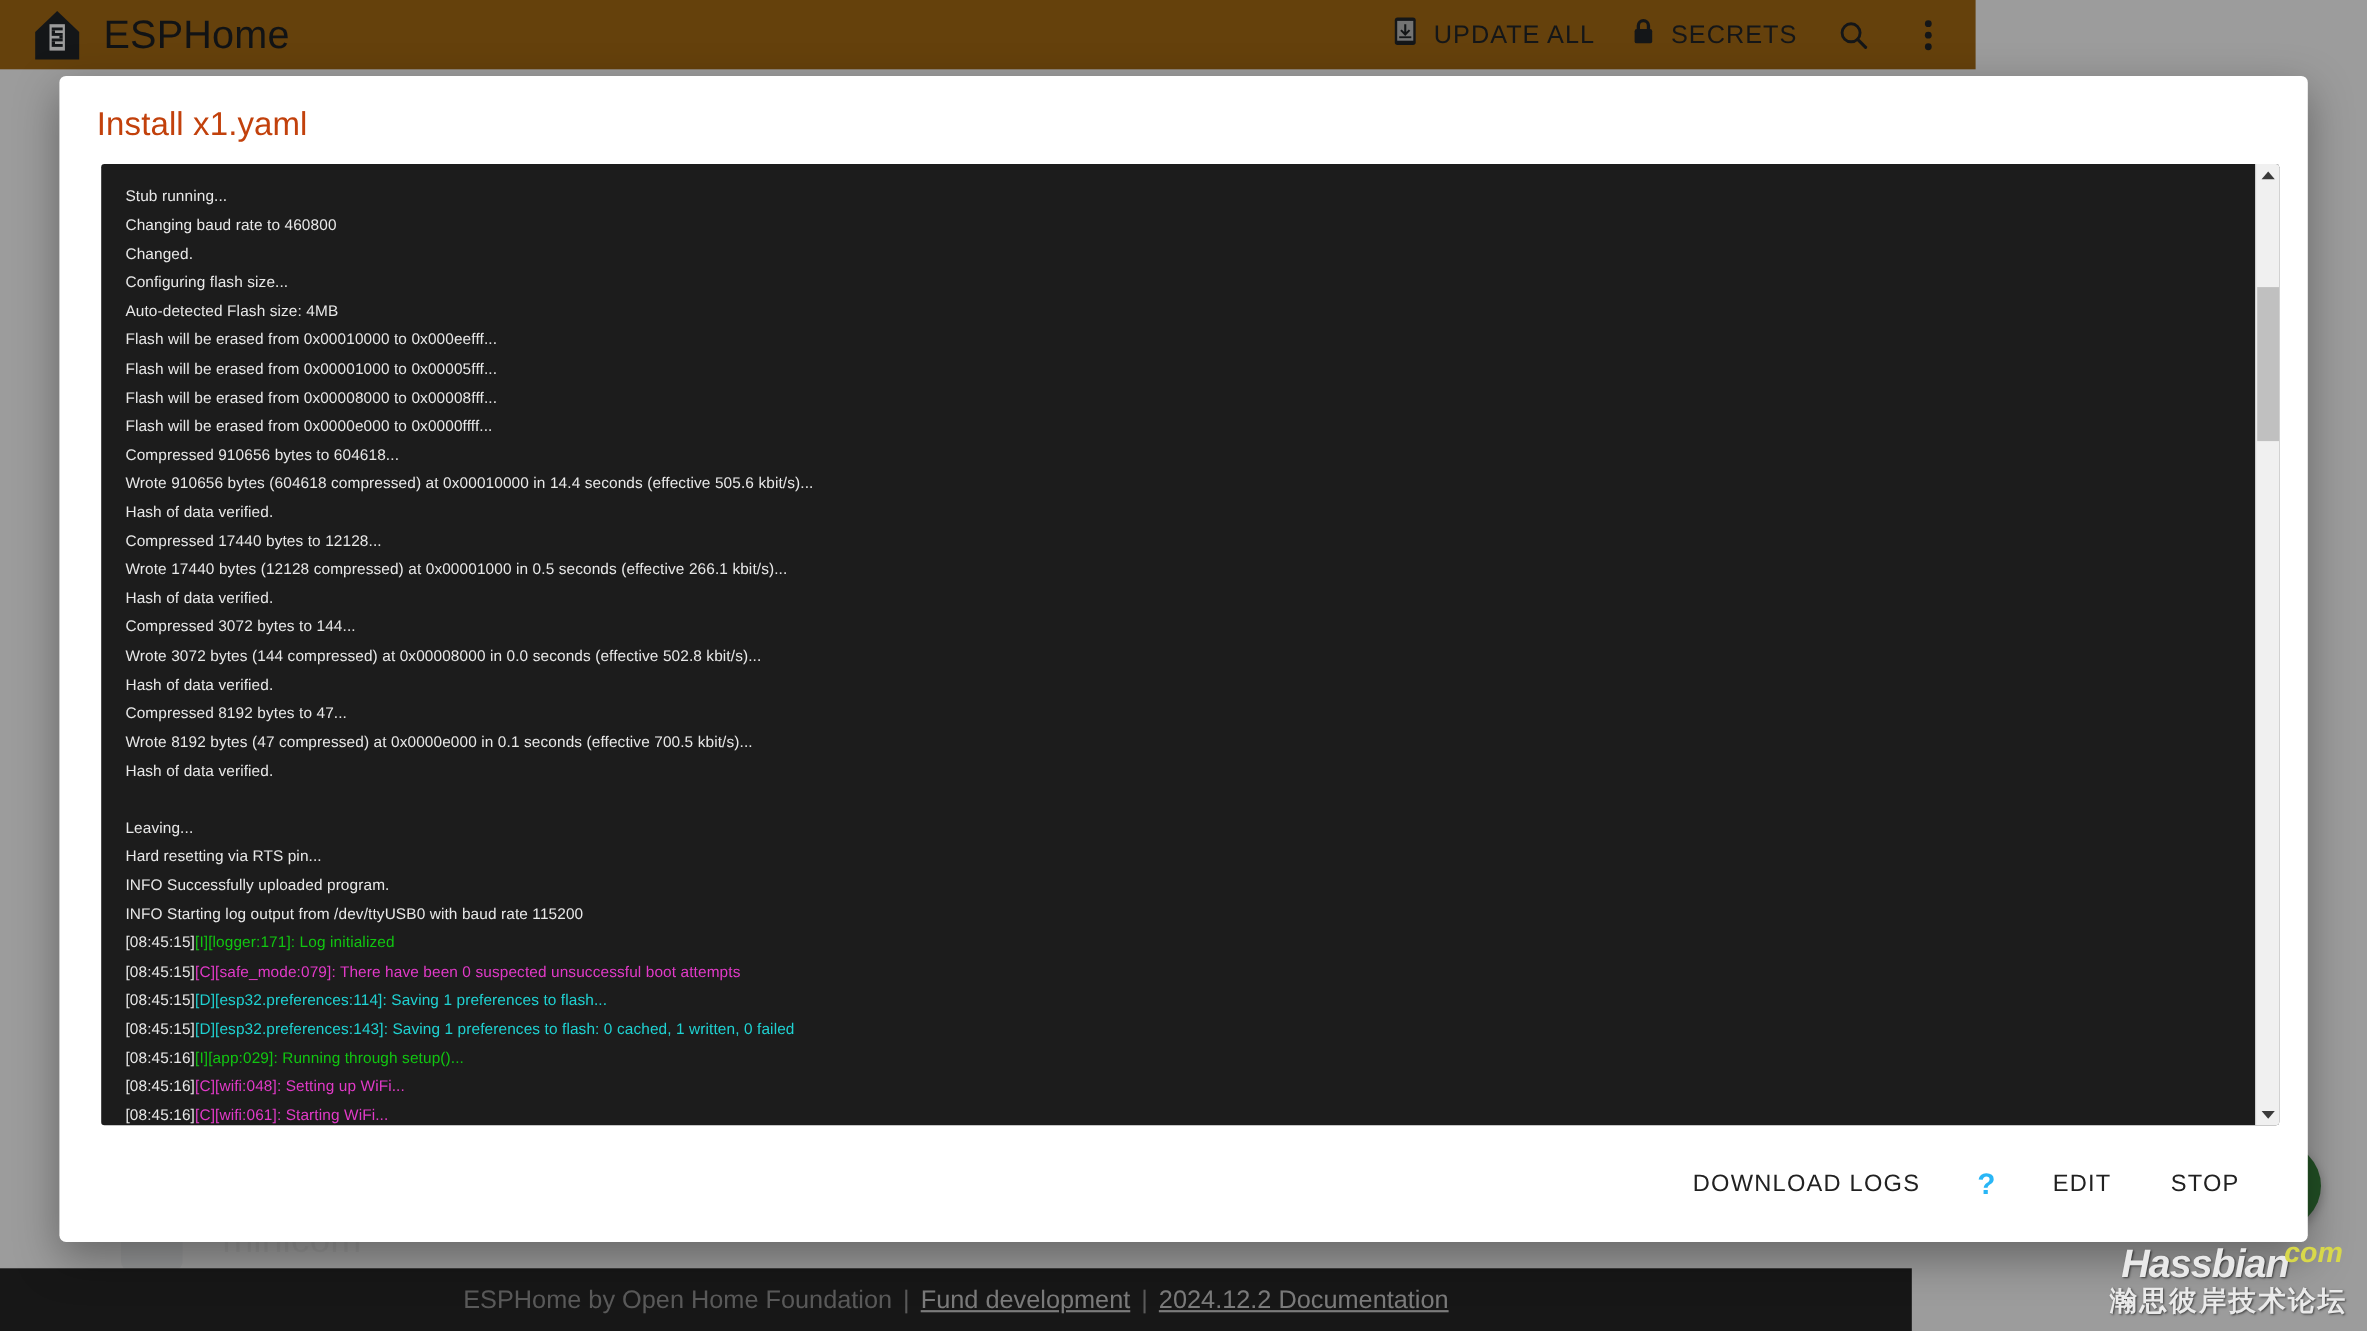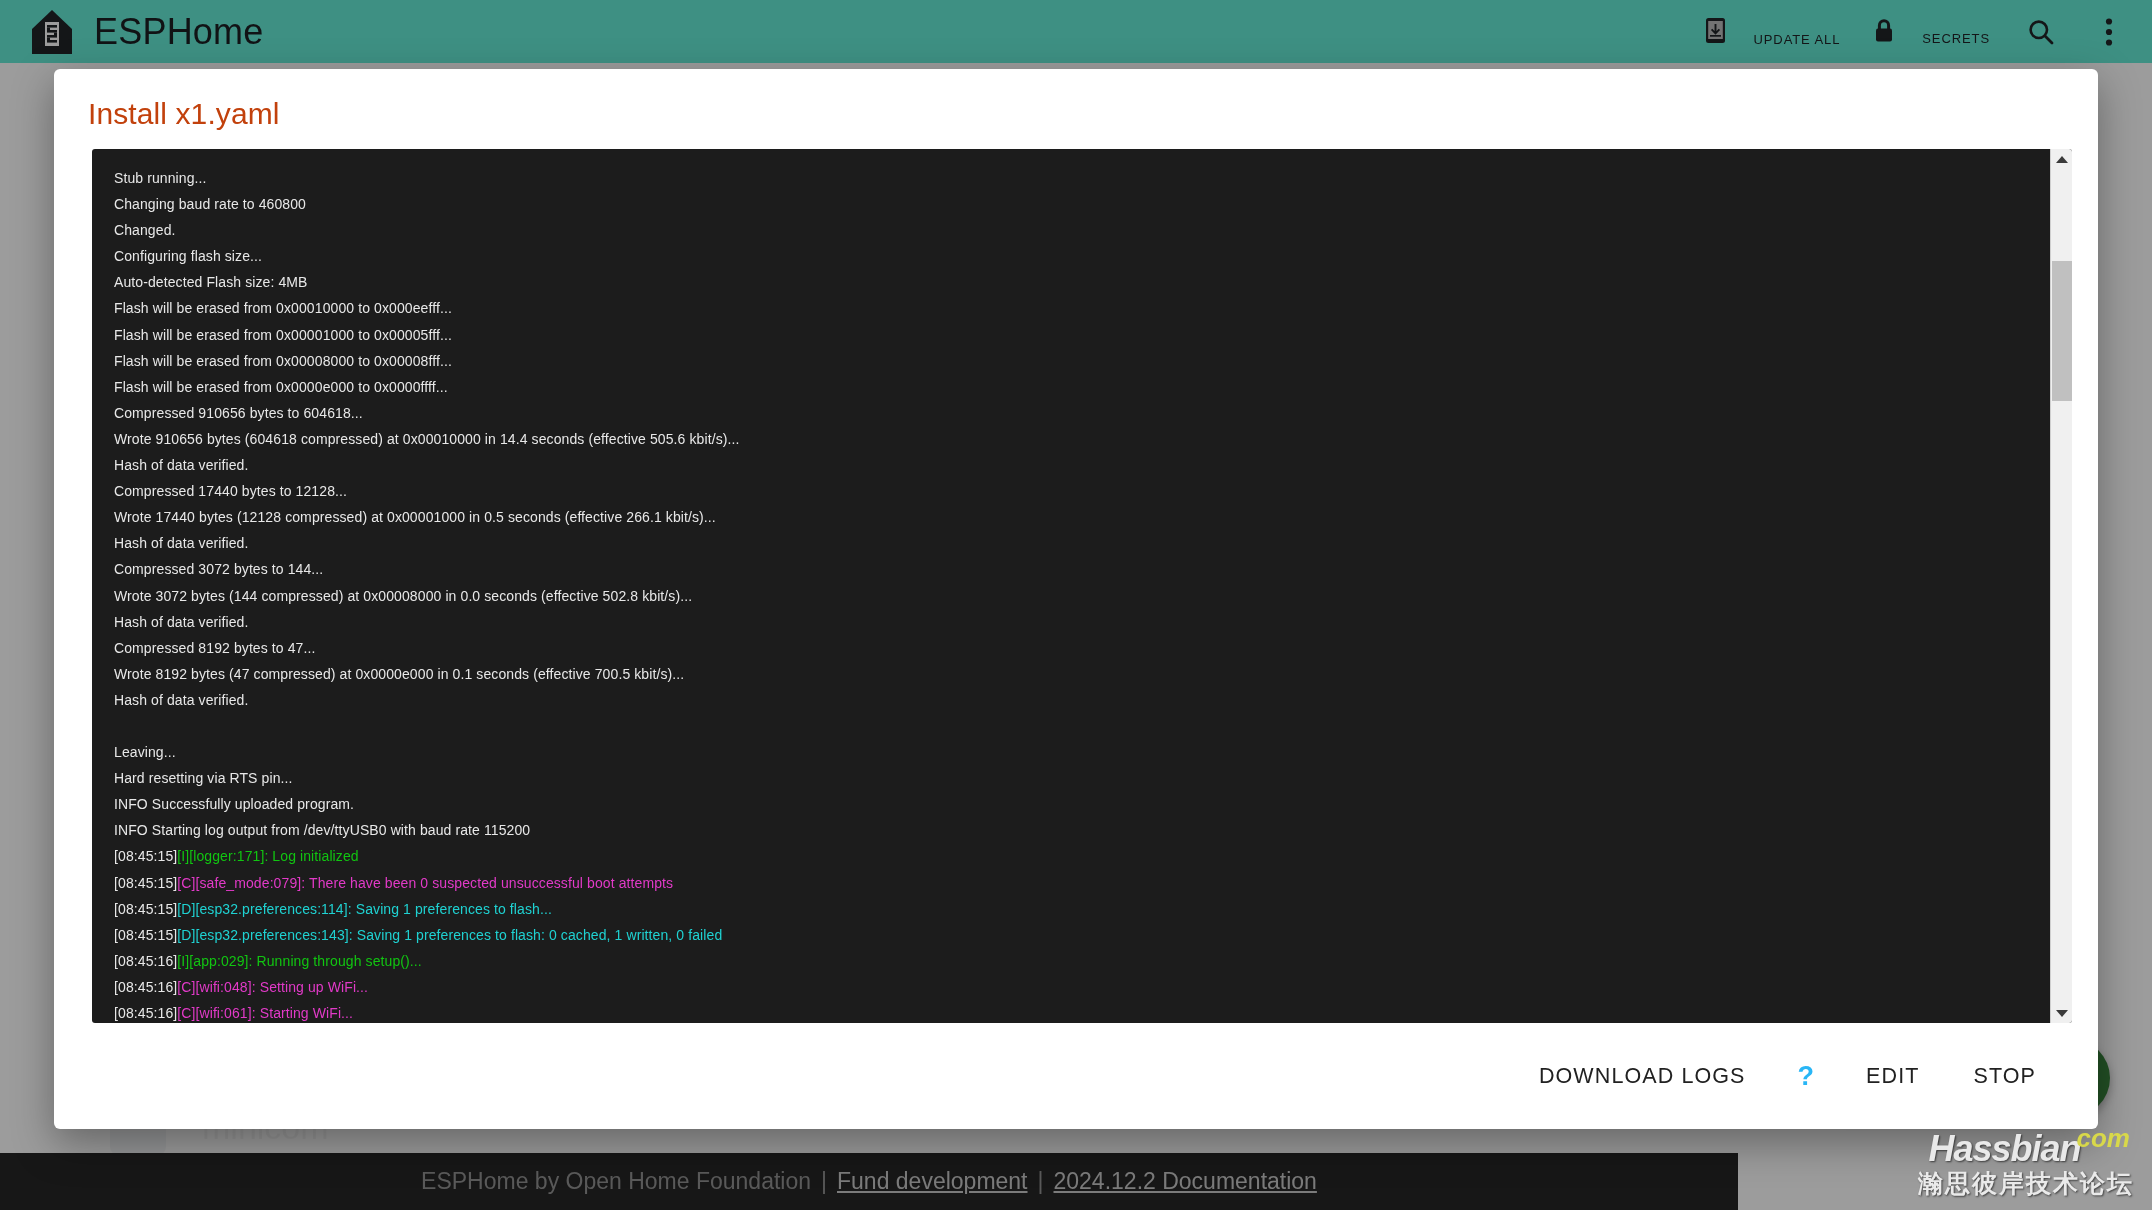--- a/index.html
+++ b/index.html
@@ -18,23 +18,23 @@
     position: relative;
     width: 2152px;
     height: 1210px;
     background: #ffffff;
   }
 
   
   #app-bar {
     position: absolute;
     top: 0; left: 0;
-    width: 2152px;
+    width: 1796px;
     height: 63px;
-    background: #5eead4;
+    background: #a16207;
     display: flex;
     align-items: center;
     padding: 0 22px 0 28px;
     color: #ffffff;
     z-index: 2;
   }
   #brand { display: flex; align-items: center; gap: 18px; }
   #brand .logo-wrap {
     width: 48px; height: 48px;
     display: flex; align-items: center; justify-content: center;
@@ -47,24 +47,24 @@
     white-space: nowrap;
   }
   #app-bar-actions {
     margin-left: auto;
     display: flex;
     align-items: center;
     gap: 26px;
   }
   .bar-btn {
     display: flex;
-    align-items: flex-end;
-    gap: 28px;
+    align-items: center;
+    gap: 15px;
     color: #16191c;
-    font-size: 13px;
+    font-size: 23px;
     letter-spacing: .9px;
     white-space: nowrap;
     cursor: pointer;
     padding: 6px 4px;
   }
   .bar-icon-btn {
     width: 42px; height: 42px;
     display: flex; align-items: center; justify-content: center;
     cursor: pointer;
     color: #16191c;

